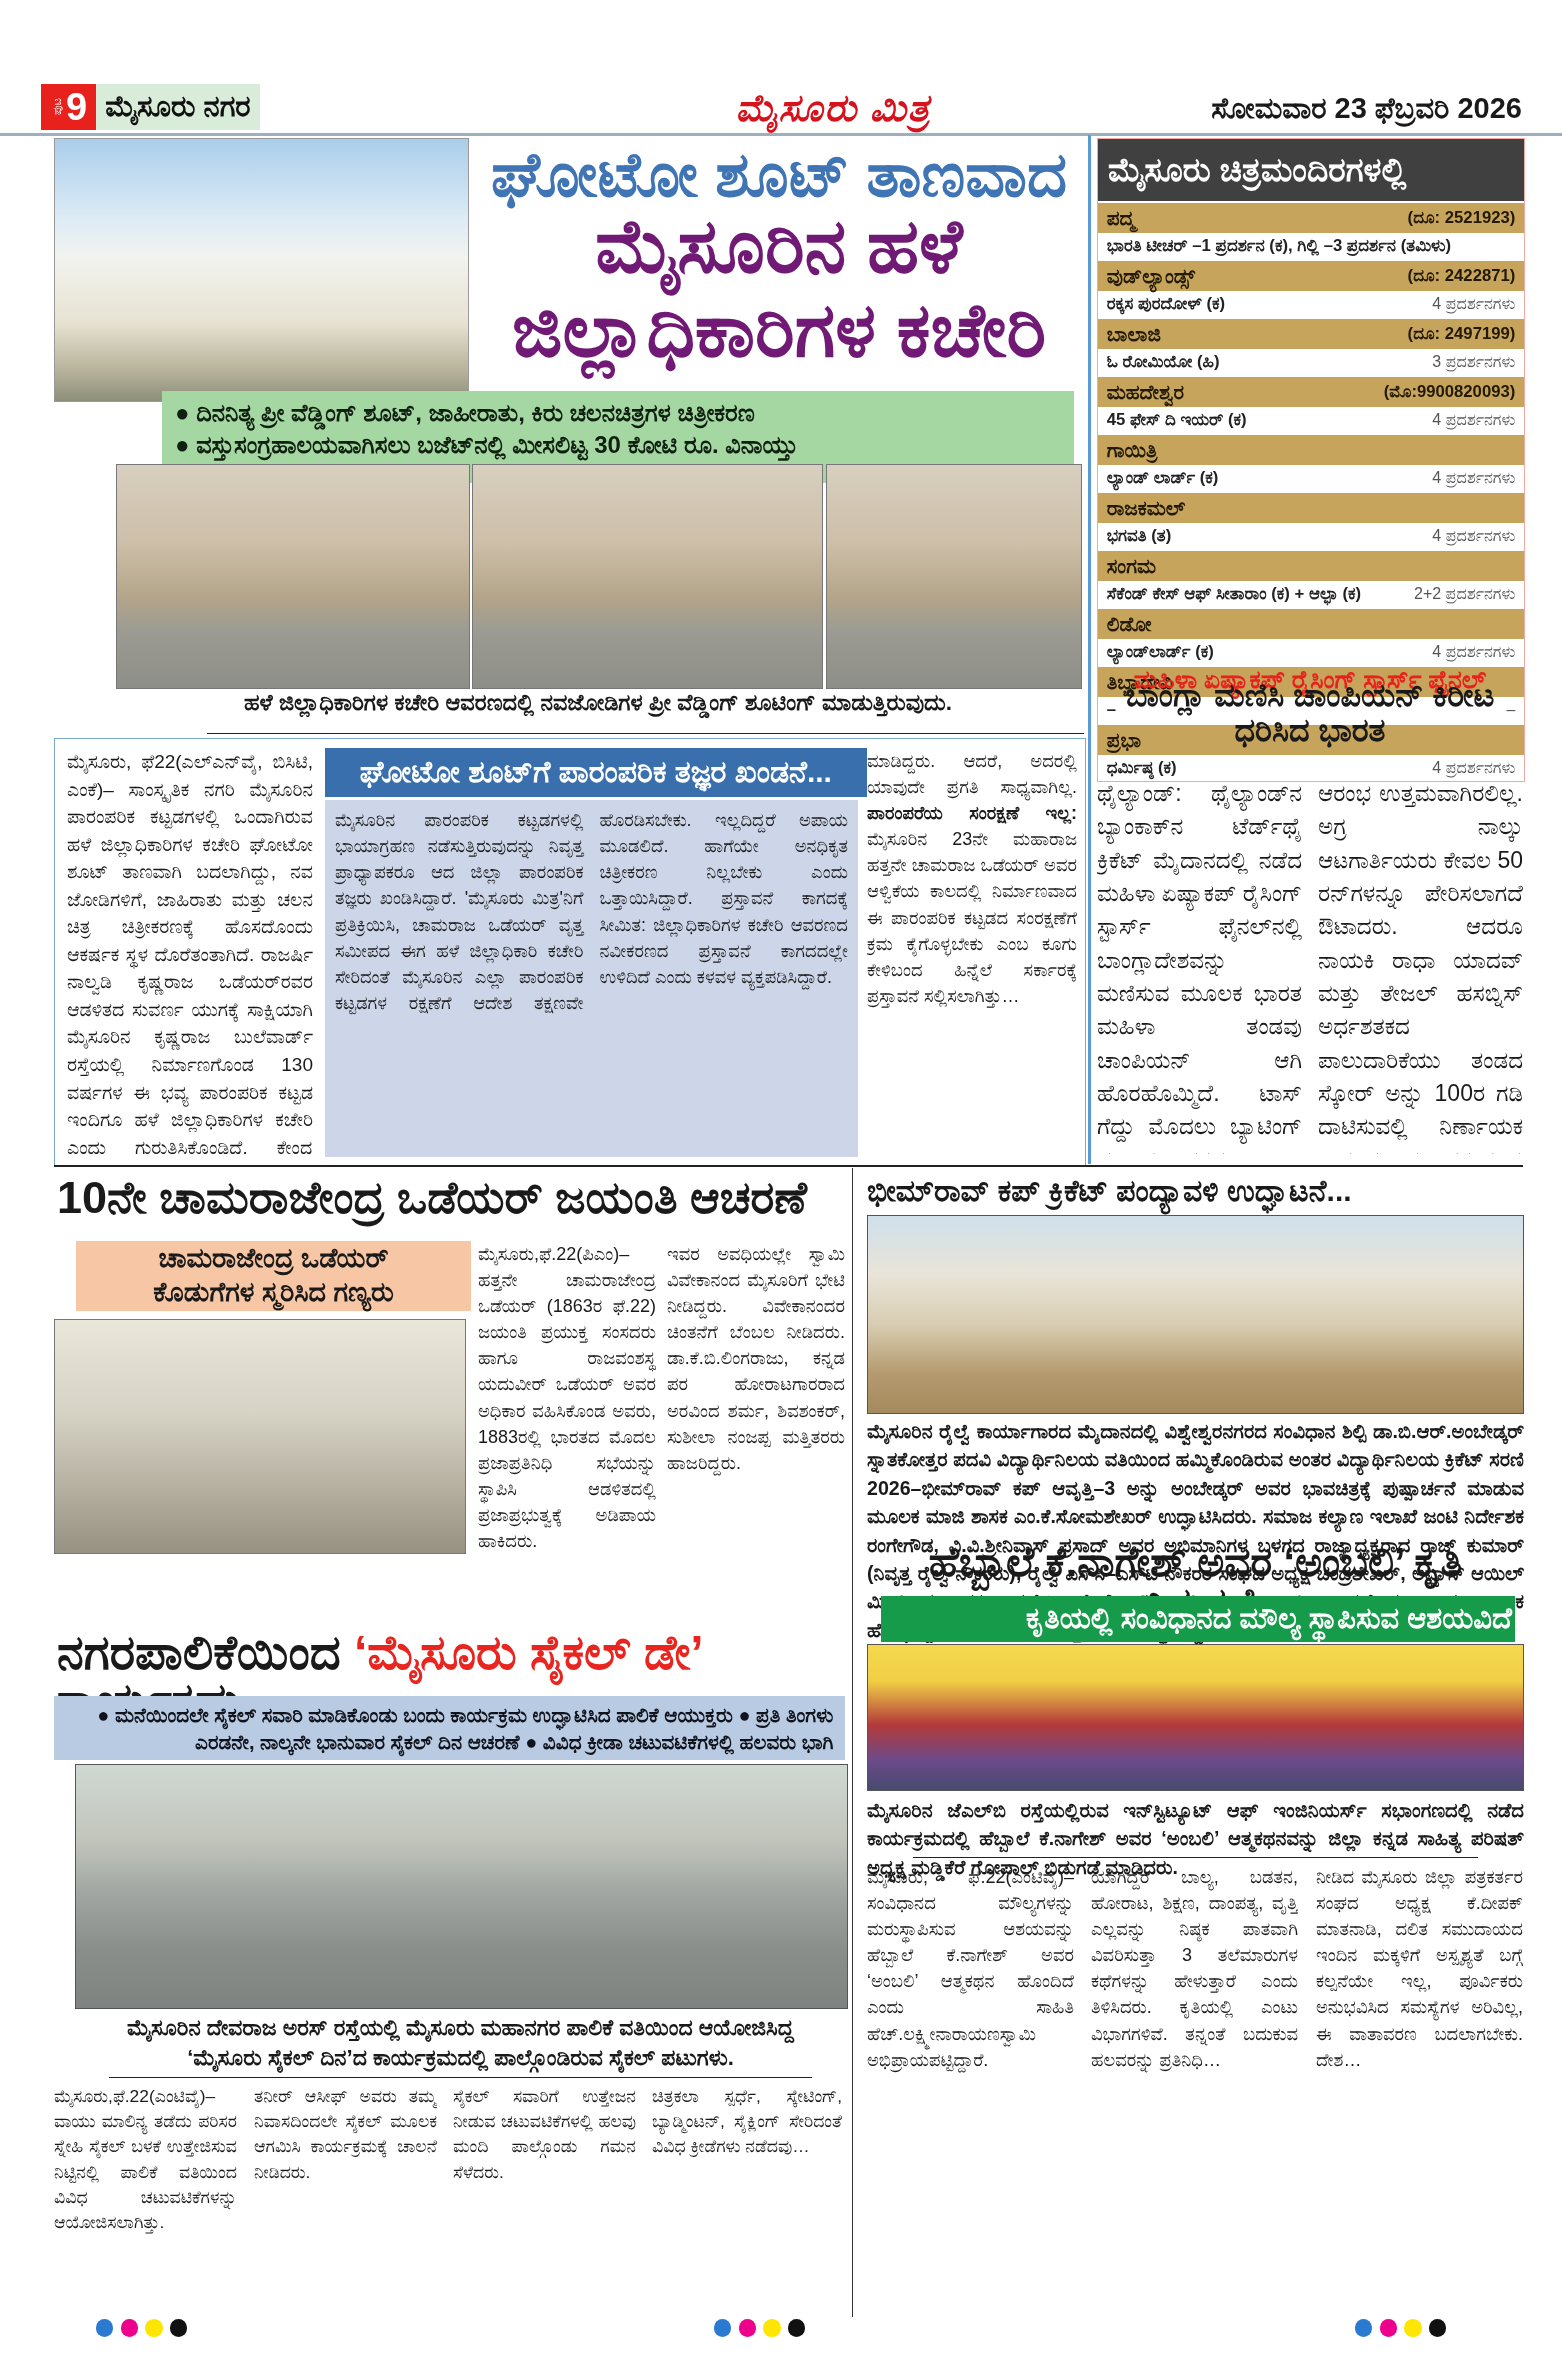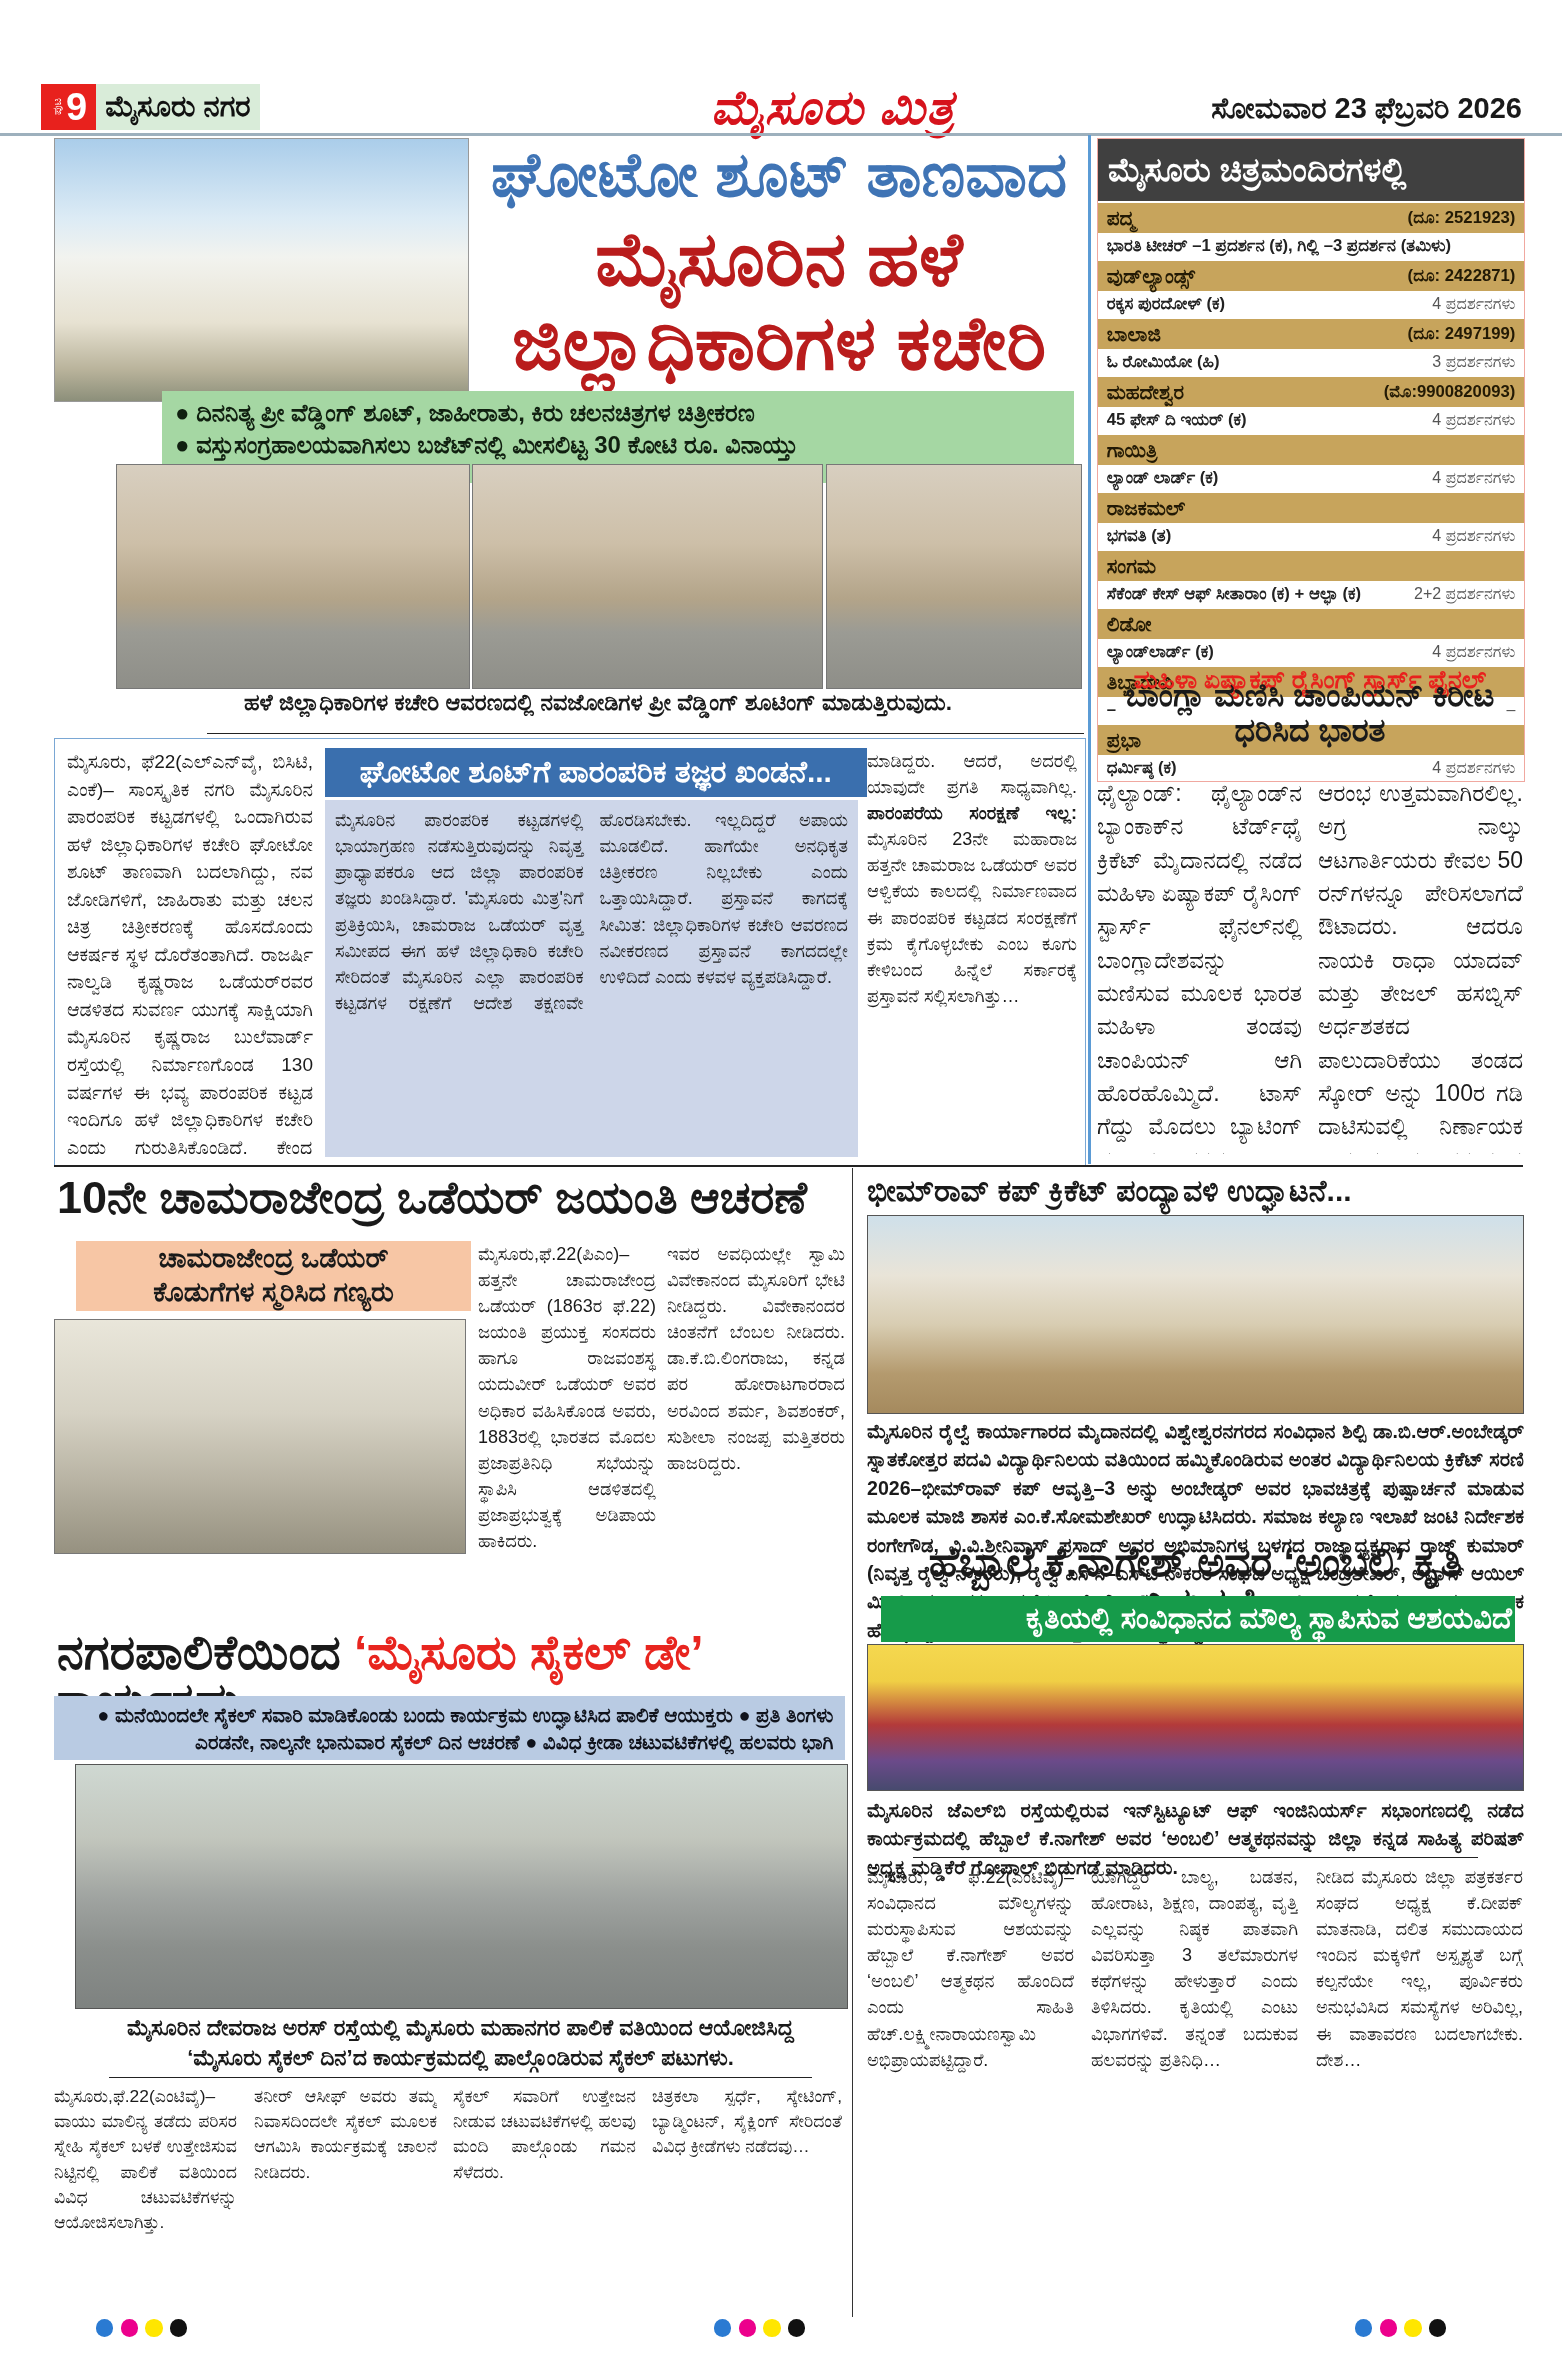--- a/index.html
+++ b/index.html
@@ -7,31 +7,31 @@
         font-family:"Liberation Sans","DejaVu Sans",sans-serif;color:#1a1a1a;overflow:hidden;}
   .abs{position:absolute;}
   .jtext{text-align:justify;line-height:1.45;}
   
   #pgnum-box{left:41px;top:84px;width:55px;height:46px;background:#e8211d;color:#fff;
              display:flex;align-items:center;justify-content:center;gap:2.9px;}
   #pgnum-box .plabel{font-size:11.6px;writing-mode:vertical-rl;transform:rotate(180deg);}
   #pgnum-box .pnum{font-size:38px;font-weight:bold;line-height:1;}
   #section-box{left:96px;top:84px;width:164px;height:46px;background:#d9ecd9;color:#111;
                display:flex;align-items:center;justify-content:center;font-size:29px;font-weight:bold;}
-  #masthead{left:681px;top:87px;width:304px;height:43px;color:#d6131c;font-size:48px;font-weight:bold;
+  #masthead{left:681px;top:87px;width:304px;height:43px;color:#d6131c;font-size:38px;font-weight:bold;
             font-style:italic;display:flex;align-items:center;justify-content:center;letter-spacing:1.4px;}
   #edition-date{left:1152px;top:91px;width:370px;height:36px;font-size:29px;font-weight:bold;
                 display:flex;align-items:center;justify-content:flex-end;}
   .rule-h{background:#9db0bd;height:2.9px;}
   .hairline{background:#222;}
   
   #photo-building{left:54px;top:138px;width:413px;height:262px;border:0.7px solid #999;
      background:linear-gradient(180deg,#aacdea 0%,#dcebf5 30%,#f2f3ef 45%,#e7e2d2 70%,#b9b39b 88%,#8c8f7a 100%);}
   #lead-h-top{left:471px;top:142px;width:616px;font-size:62px;font-weight:bold;color:#3f74b5;text-align:center;line-height:1.05;}
-  #lead-h-red{left:471px;top:217px;width:616px;font-size:75px;font-weight:bold;color:#b91c1c;text-align:center;line-height:1.12;}
+  #lead-h-red{left:471px;top:204px;width:616px;font-size:75px;font-weight:bold;color:#701a75;text-align:center;line-height:1.12;}
   #lead-bullets{left:162px;top:391px;width:912px;height:92px;background:#a5d7a3;color:#102010;
      padding:5.8px 13px;box-sizing:border-box;font-size:24px;font-weight:bold;line-height:1.35;}
   
   .vdivider-blue{left:1088px;top:135px;width:2.9px;height:1029px;background:#5b9bd5;}
   
   #cinema-box{left:1097px;top:138px;width:426px;border:1.4px solid #f0a8a0;background:#fff;}
   #cinema-title{background:#404040;color:#fff;font-size:33px;font-weight:bold;padding:11.6px 10px;}
   .cine-name-row{background:#c7a45c;color:#231a05;display:flex;justify-content:space-between;
      align-items:center;padding:3.6px 8.7px;border-top:2.2px solid #fff;}
   .cine-name{font-size:20px;font-weight:bold;}

